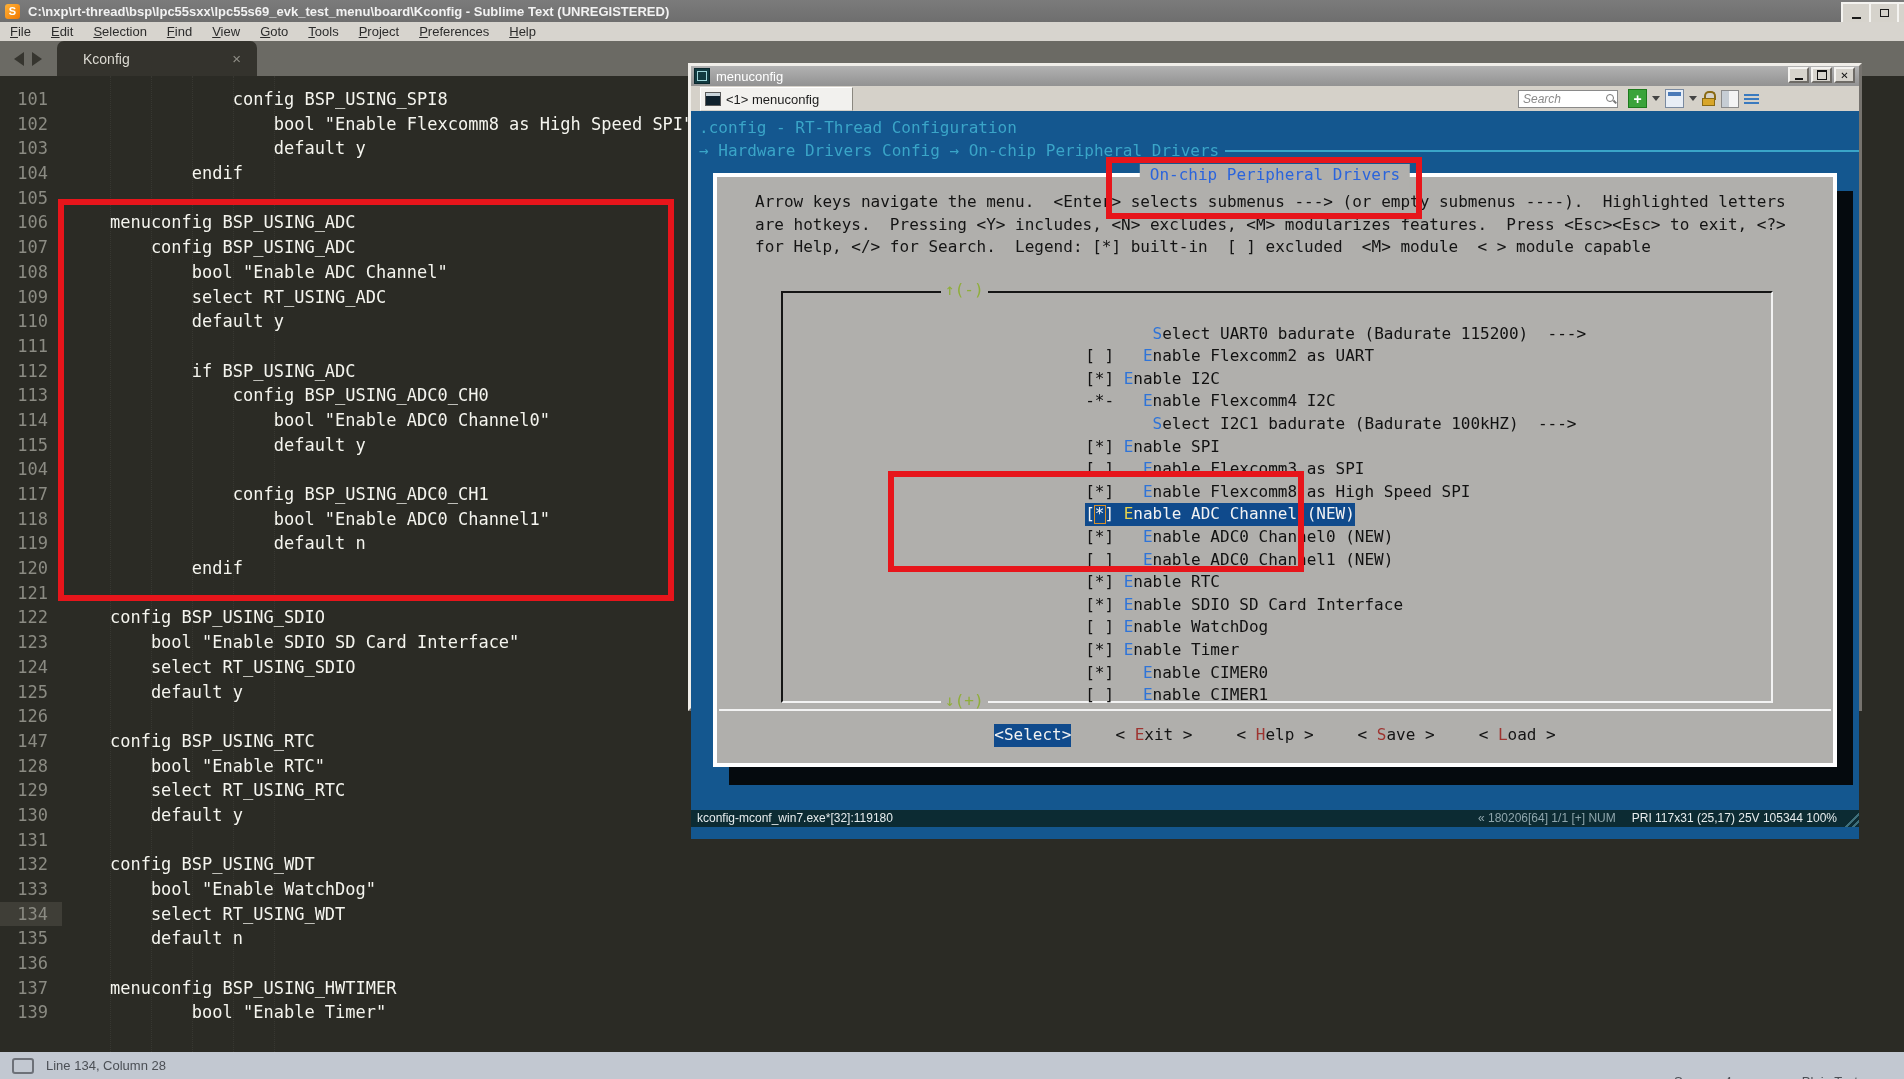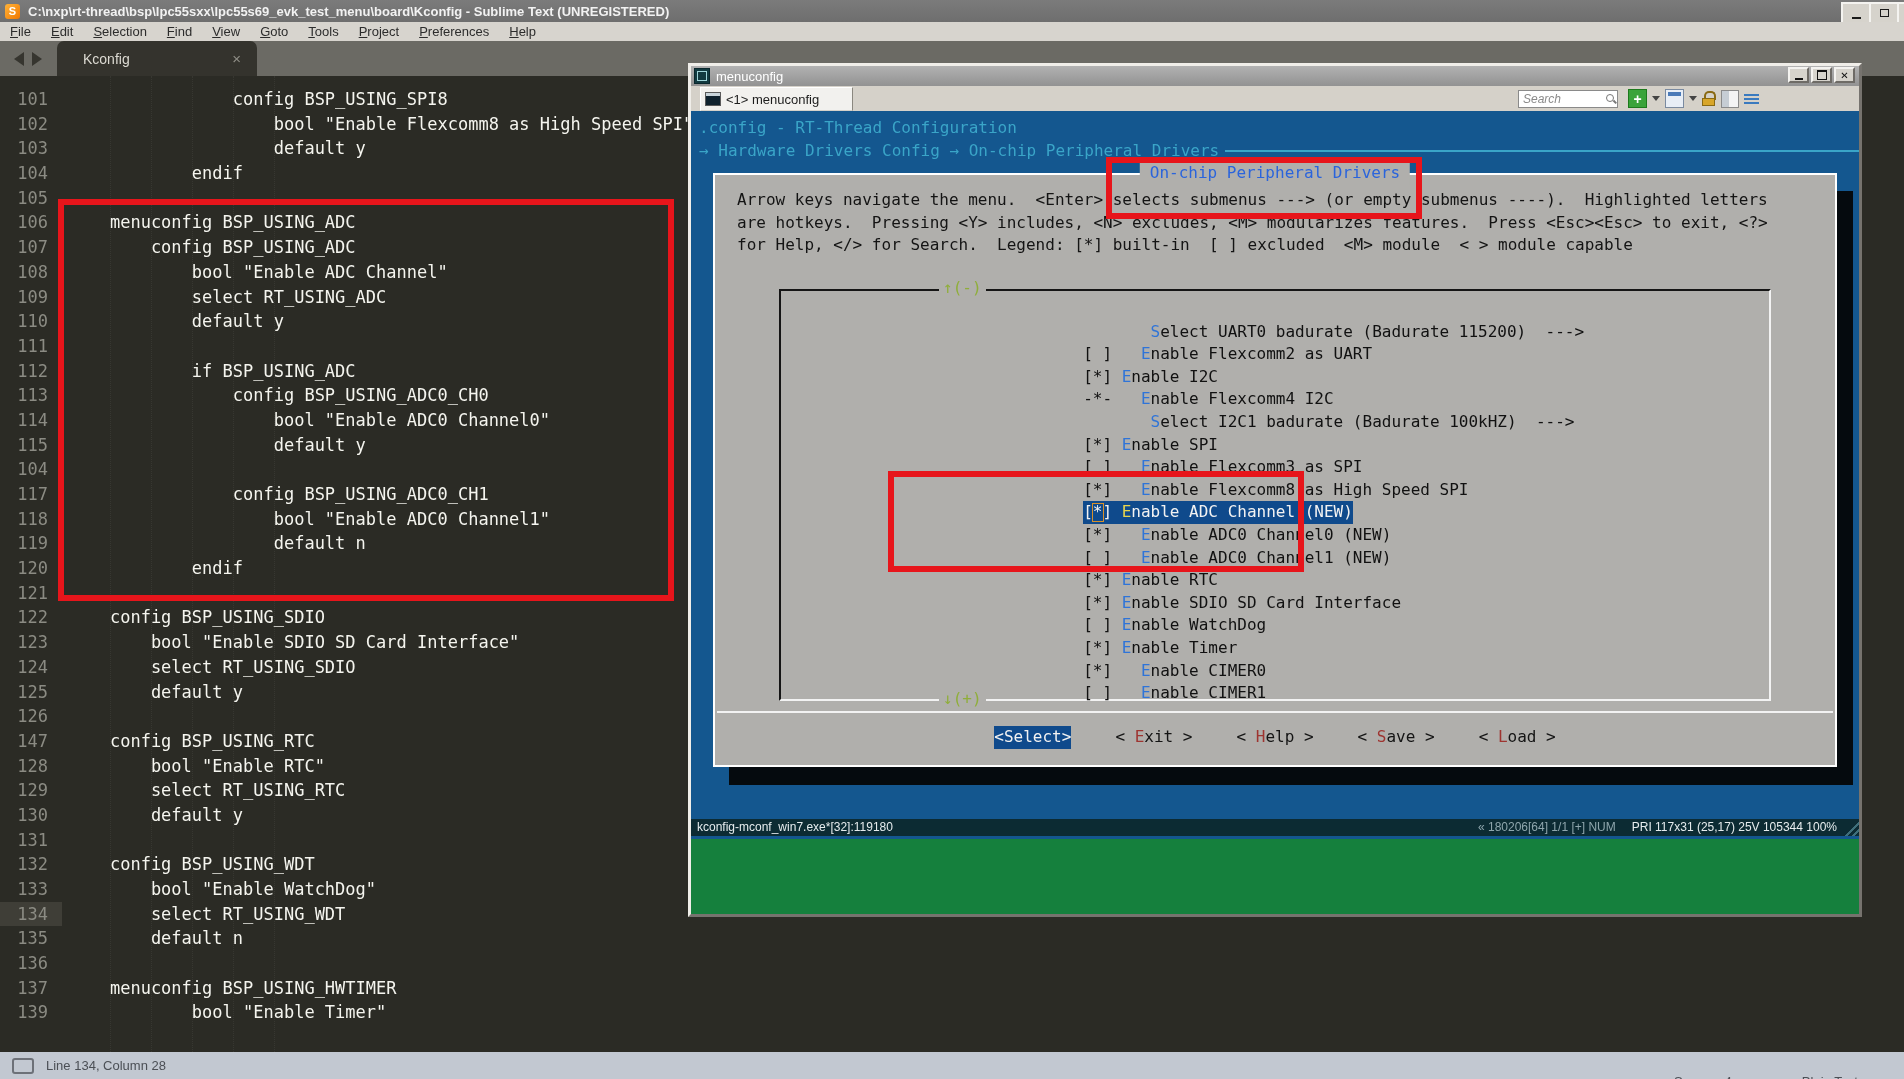--- a/index.html
+++ b/index.html
@@ -43,21 +43,21 @@
   .eline{height:24.7px;line-height:24.7px;white-space:pre;display:flex;}
   .gut{display:inline-block;width:48px;padding-right:14px;text-align:right;color:#8b8b83;flex:0 0 auto;}
   .gut.cur{background:#3f3e37;}
   .code{color:#f5f5ef;margin-left:7px;}
   
   #st-status{position:absolute;left:0;top:1052px;width:1904px;height:27px;background:#c2c8d1;
     color:#4b4f55;font-size:13px;display:flex;align-items:center;}
   #st-status-icon{width:18px;height:12px;border:2px solid #6d7178;border-radius:3px;margin:0 12px 0 12px;}
   #st-status .right{margin-left:auto;display:flex;gap:70px;margin-right:46px;margin-top:32px;}
   
-  #term{position:absolute;left:688px;top:63px;width:1174px;height:854px;background:#15803d;
+  #term{position:absolute;left:688px;top:63px;width:1174px;height:648px;background:#15803d;
     border:3px solid;border-color:#f0eee9 #76736e #76736e #f0eee9;box-sizing:border-box;z-index:10;}
   #term-titlebar{position:relative;height:20px;background:linear-gradient(#b2b2b2,#929292);
     display:flex;align-items:center;color:#ffffff;font-size:13px;}
   #term-icon{width:14px;height:14px;background:#123a40;border:1px solid #0a272c;margin:0 6px 0 3px;position:relative;}
   #term-icon i{position:absolute;left:2px;top:2px;width:8px;height:8px;border:1px solid #9fd4d8;}
   .twinbtn{width:21px;height:16px;margin-left:2px;background:#d6d3cc;
     border:2px solid;border-color:#f4f3f0 #6e6b66 #6e6b66 #f4f3f0;box-sizing:border-box;
     display:flex;align-items:center;justify-content:center;color:#111;font-size:10px;}
   #term-btns{position:absolute;right:4px;top:1px;display:flex;}
   .twb-min{width:8px;height:2px;background:#111;margin-top:7px;}
@@ -89,43 +89,43 @@
   .tool-menu{display:flex;flex-direction:column;gap:2px;width:15px;}
   .tool-menu i{height:2px;background:#3a7abf;}
   
   #console{position:relative;height:728px;background:#14578f;
     font-family:"DejaVu Sans Mono",monospace;font-size:16px;line-height:22.6px;color:#111;}
   #c-header{position:absolute;left:8px;top:6px;color:#3aa5c8;white-space:pre;}
   #c-breadcrumb-row{position:absolute;left:8px;top:29px;right:0;display:flex;align-items:center;color:#3aa5c8;}
   #c-breadcrumb{white-space:pre;}
   #c-breadline{flex:1;height:2px;background:#3aa5c8;margin-left:6px;}
   #dialog{position:absolute;left:22px;top:62px;width:1124px;height:594px;background:#b0afac;
-    border:2px solid #ffffff;box-sizing:border-box;box-shadow:16px 18px 0 rgba(4,4,4,0.93);}
+    border:4px solid #ffffff;box-sizing:border-box;box-shadow:16px 18px 0 rgba(4,4,4,0.93);}
   #dialog-title{position:absolute;top:-13px;left:50%;transform:translateX(-50%);
     background:#b0afac;padding:0 10px;color:#2a64dc;white-space:pre;}
   #instructions{margin:14px 0 0 22px;color:#141414;}
-  .instr{white-space:pre;}
+  .instr{white-space:pre;margin-left:16px;}
   #listbox{position:absolute;left:64px;top:114px;width:992px;height:412px;
     border:2px solid;border-color:#151515 #f2f2f2 #f2f2f2 #151515;box-sizing:border-box;}
   #scroll-up{position:absolute;top:-14px;left:158px;background:#b0afac;padding:0 4px;color:#8fae3a;}
   #scroll-down{position:absolute;bottom:-12px;left:158px;background:#b0afac;padding:0 4px;color:#8fae3a;}
   #menu-items{margin:7px 0 0 148px;}
   .mi{white-space:pre;height:22.6px;}
   .mi .hot{color:#2f74d8;}
   .mi-text{display:inline-block;}
   .mi.sel .mi-text{background:#0f4a8c;color:#f2f2f2;position:relative;}
   .mi.sel .hot{color:#e8d44d;}
   .mi.sel .mi-text::after{content:"";position:absolute;left:9px;top:2px;width:10px;height:17px;border:1px solid #d8912a;}
   #btn-sep{position:absolute;left:2px;right:2px;bottom:52px;height:2px;background:#f2f2f2;}
   #dlg-buttons{position:absolute;left:0;right:0;bottom:16px;display:flex;justify-content:center;gap:44px;}
   .dbtn{white-space:pre;color:#141414;}
   .dbtn .bhot{color:#9e3430;}
   .dbtn.bsel{background:#0f4a8c;color:#f2f2f2;}
   .dbtn.bsel .bhot{color:#f2f2f2;}
-  #term-status{position:absolute;left:0;right:0;bottom:3px;height:17px;background:#0c2b33;
+  #term-status{position:absolute;left:0;right:0;bottom:12px;height:17px;background:#0c2b33;
     font-family:"Liberation Sans",sans-serif;font-size:12px;color:#e6ecee;
     display:flex;align-items:center;}
   #term-status .ts-left{margin-left:6px;}
   #term-status .ts-right{margin-left:auto;margin-right:22px;display:flex;gap:16px;}
   #term-status .dim{color:#8fa6ad;}
   #ts-grip{position:absolute;right:0;bottom:0;width:16px;height:17px;
     background:repeating-linear-gradient(135deg,transparent 0 3px,#3f6f7a 3px 5px);
     clip-path:polygon(100% 0,100% 100%,0 100%);}
   
   .redbox{position:absolute;border:6px solid #e7151b;z-index:20;}

